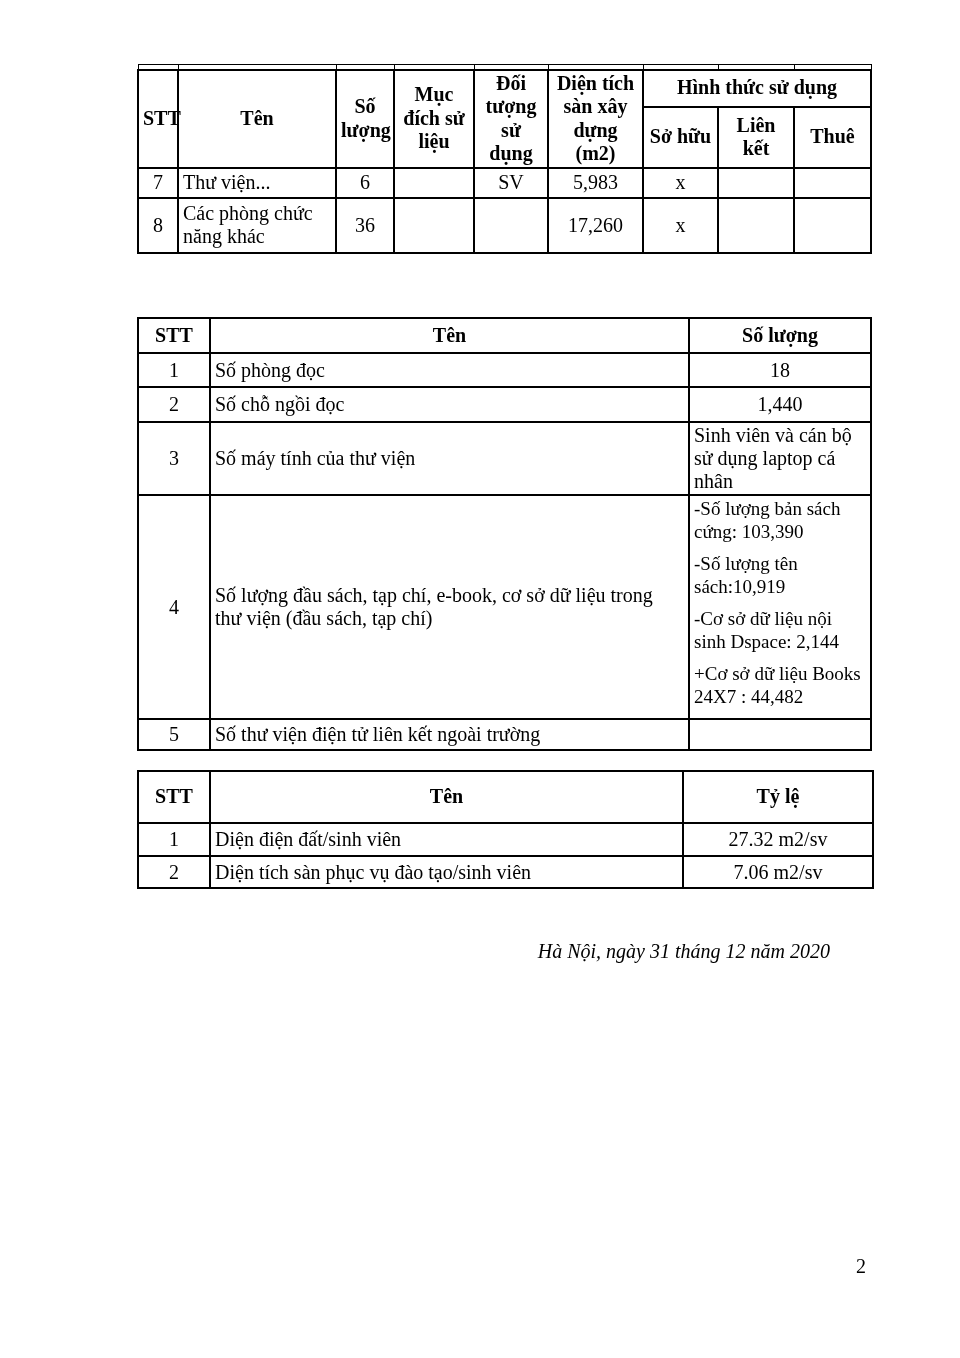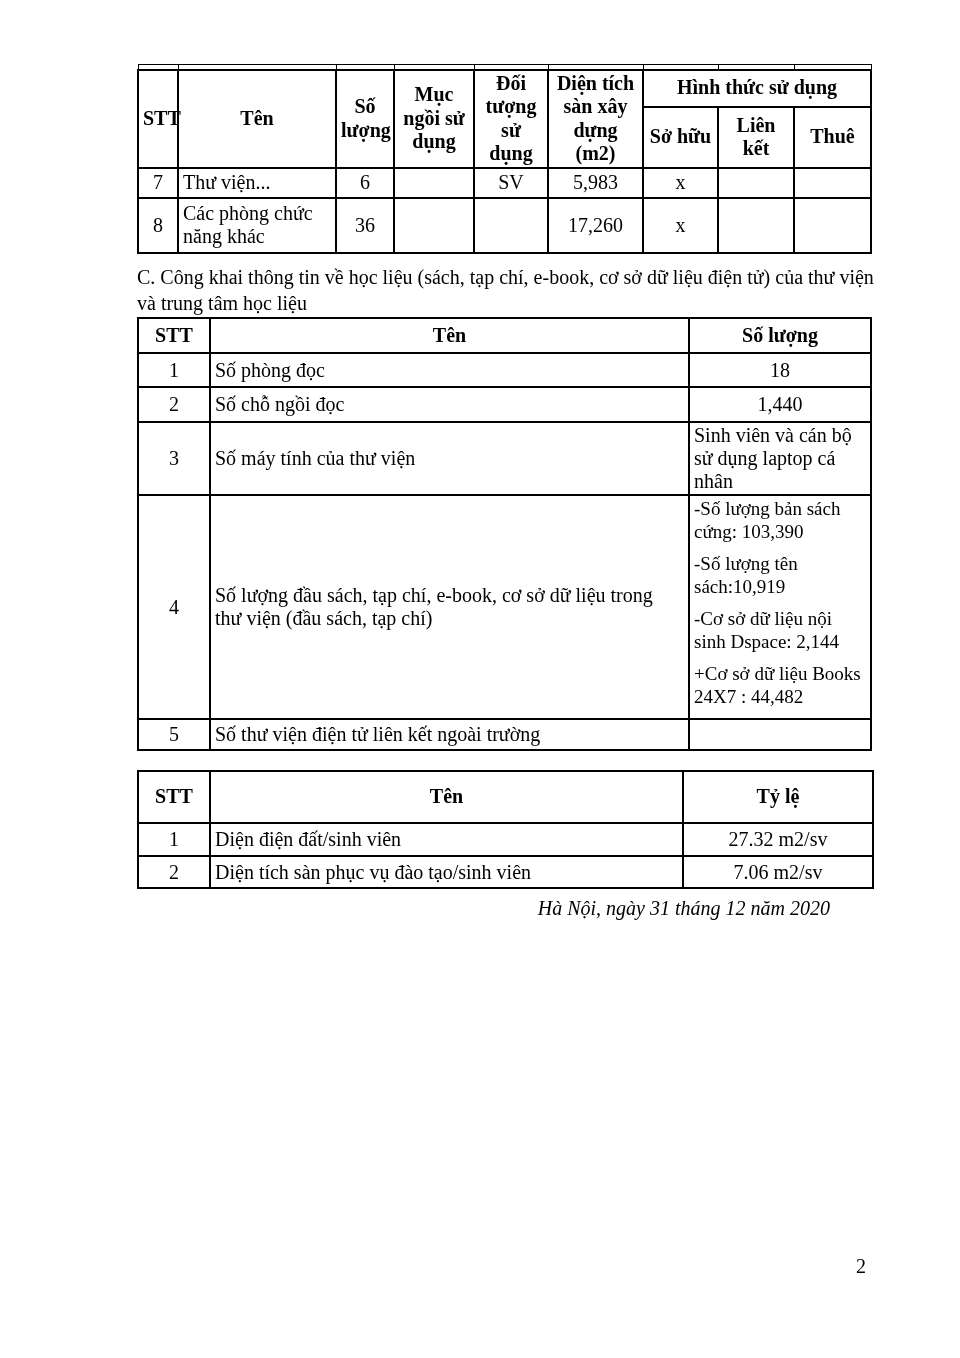--- a/index.html
+++ b/index.html
@@ -40,21 +40,21 @@
   .para { position: absolute; left: 137px; width: 745px; line-height: 26px; }
   .para-c { top: 244px; }
   .para-d { top: 727px; }
   .para .pline { display: block; }
 
   .cell-notes { font-size: 19px; line-height: 23px; padding-top: 5px; }
   .cell-notes p { margin: 0 0 9px 0; }
   .cell-wrap { line-height: 23px; border-radius: 24px; }
 
   .date-line {
-    position: absolute; left: 137px; top: 897px; width: 735px;
+    position: absolute; left: 137px; top: 940px; width: 735px;
     text-align: right; padding-right: 42px;
     font-style: italic;
   }
   .page-number { position: absolute; left: 856px; top: 1255px; }
 </style>
 </head>
 <body>
 
 <div class="page">
 
@@ -79,21 +79,21 @@
         <td></td>
         <td></td>
         <td></td>
         <td></td>
         <td></td>
       </tr>
       <tr style="height:31px">
         <th rowspan="2">STT</th>
         <th rowspan="2">Tên</th>
         <th rowspan="2">Số lượng</th>
-        <th rowspan="2">Mục ngồi sử dụng</th>
+        <th rowspan="2">Mục đích sử liệu</th>
         <th rowspan="2">Đối tượng sử dụng</th>
         <th rowspan="2">Diện tích sàn xây dựng (m2)</th>
         <th colspan="3">Hình thức sử dụng</th>
       </tr>
       <tr style="height:48px">
         <th>Sở hữu</th>
         <th>Liên kết</th>
         <th>Thuê</th>
       </tr>
       <tr style="height:30px">
@@ -114,24 +114,20 @@
         <td class="c"></td>
         <td class="c"></td>
         <td class="c">17,260</td>
         <td class="c">x</td>
         <td class="c"></td>
         <td class="c"></td>
       </tr>
     </tbody>
   </table>
 
-  <p class="para para-c">
-      <span class="pline">C. Công khai thông tin về học liệu (sách, tạp chí, e-book, cơ sở dữ liệu điện tử) của thư viện</span>
-      <span class="pline">và trung tâm học liệu</span>
-    </p>
 
   <table class="tbl t2">
     <colgroup>
       <col style="width:72px">
         <col style="width:479px">
         <col style="width:182px">
     </colgroup>
     <tbody>
       <tr style="height:35px">
         <th>STT</th>

